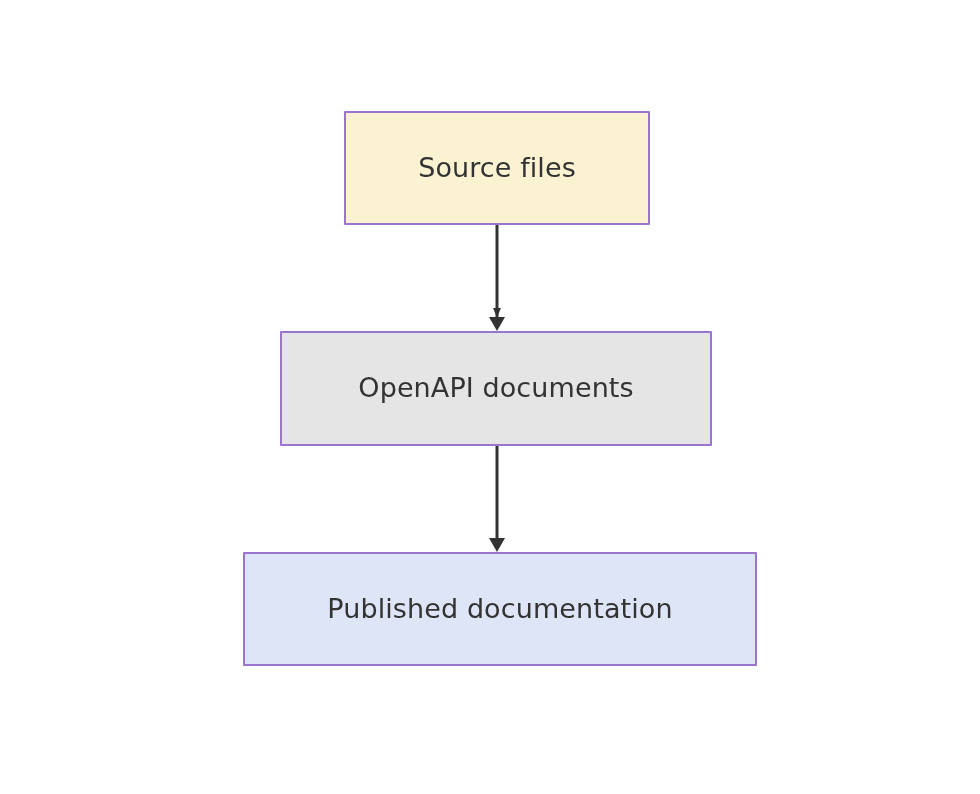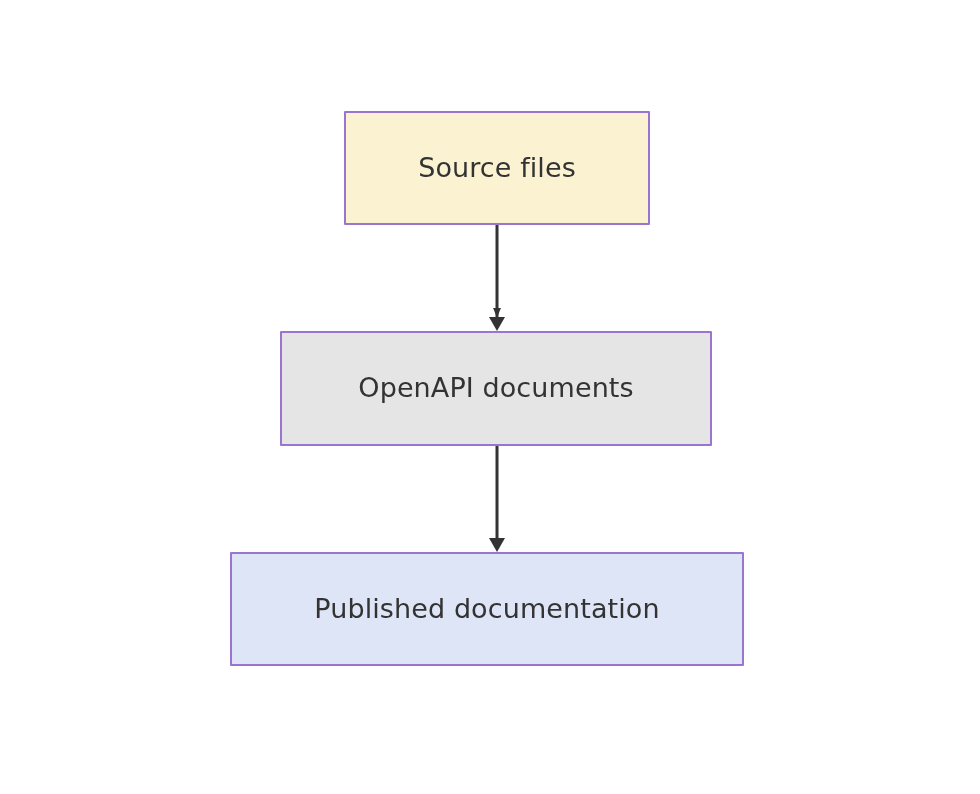--- a/index.html
+++ b/index.html
@@ -63,21 +63,21 @@
   #node-openapi-documents {
     left: 280px;
     top: 331px;
     width: 432px;
     height: 115px;
     background: #e2d6ec;
   }
 
   
   #node-published-documentation {
-    left: 230px;
+    left: 243px;
     top: 552px;
     width: 514px;
     height: 114px;
     background: #dde5f7;
   }
 </style>
 </head>
 <body>
 
 <div id="diagram-root" style="background: rgb(255, 255, 255);">

